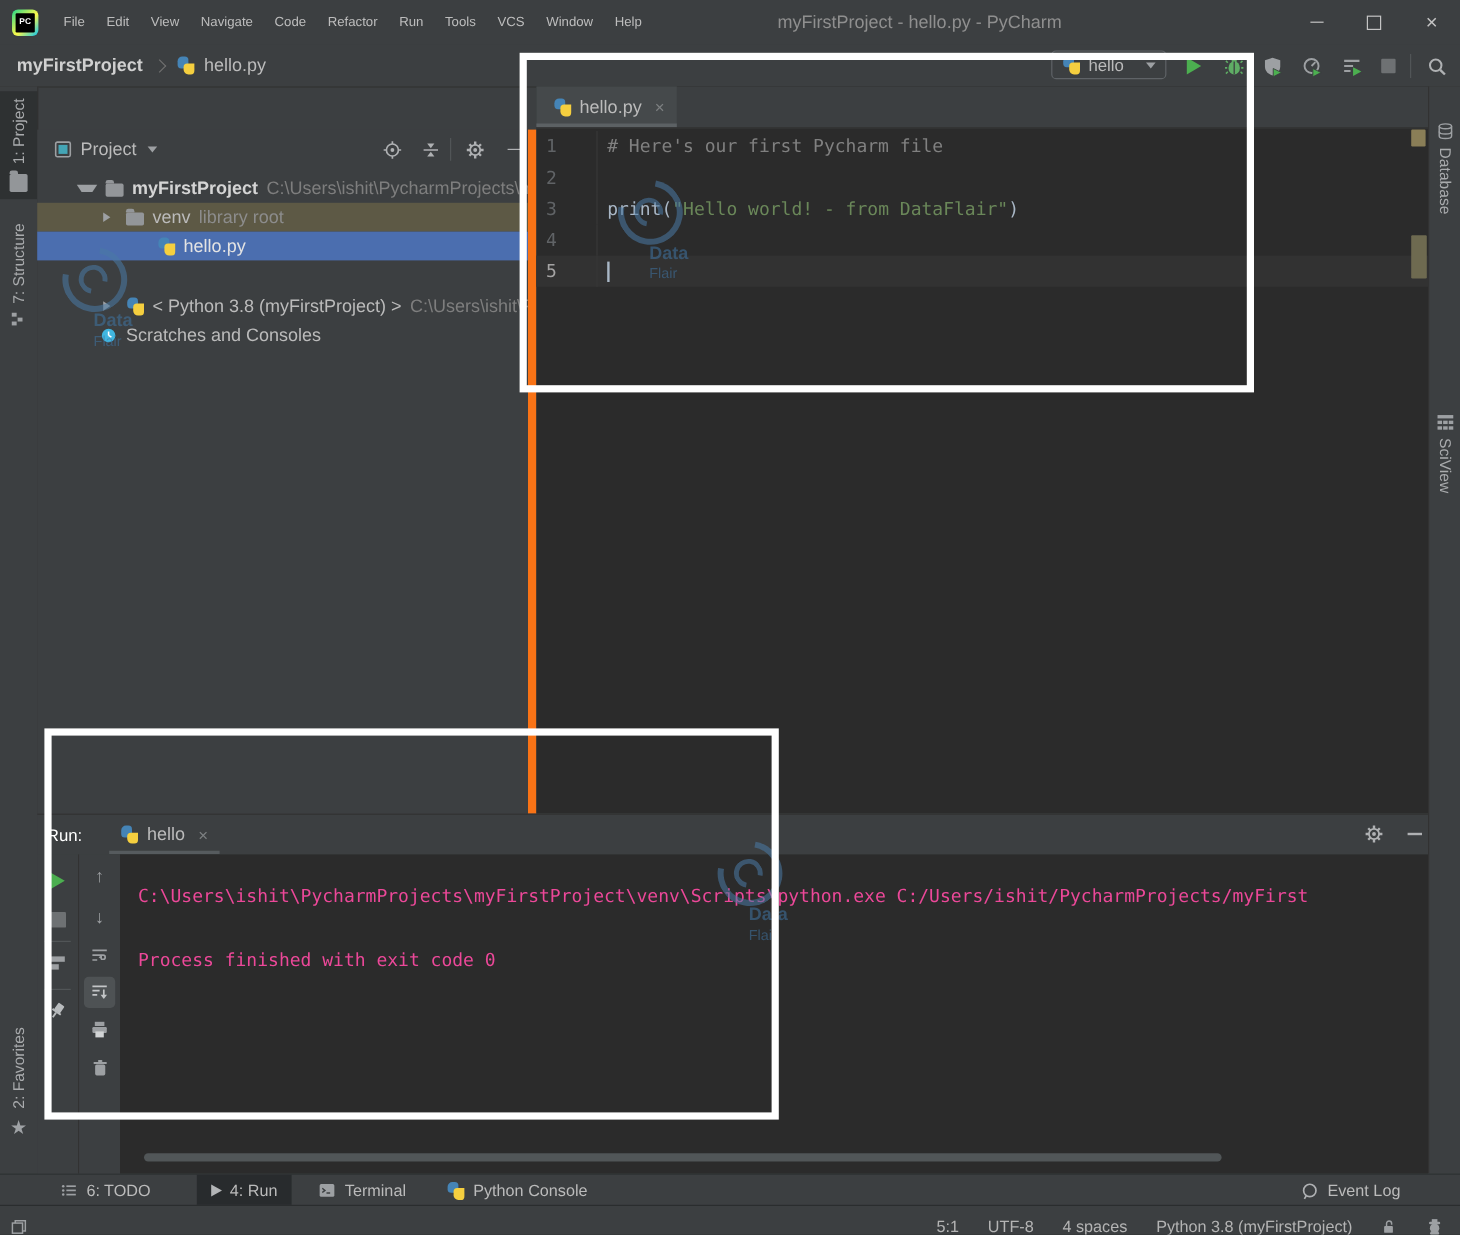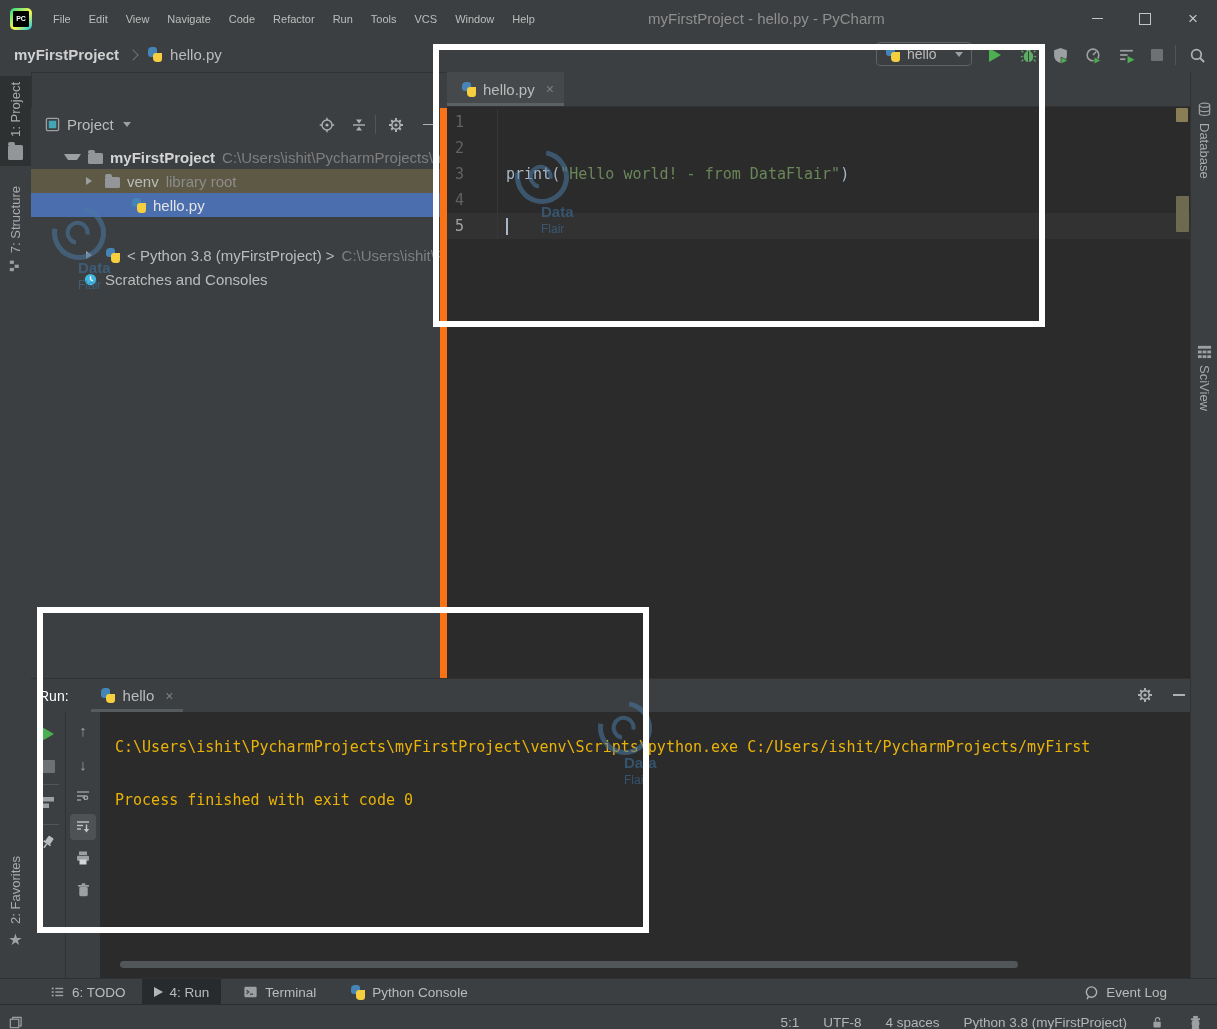--- a/index.html
+++ b/index.html
@@ -96,21 +96,21 @@
   .run-tab{display:flex;align-items:center;gap:7px;padding:0 10px;height:33px;margin-left:22px;
            box-shadow:inset 0 -3px 0 #565b5e;font-size:15px;color:#bbbbbb;}
   .rh-ico{position:absolute;top:7px;width:18px;height:18px;display:flex;align-items:center;justify-content:center;}
   #run-toolbar1{position:absolute;left:0;top:33px;width:35px;height:267px;background:#3c3f41;border-right:1px solid #323232;box-sizing:border-box;}
   #run-toolbar2{position:absolute;left:35px;top:33px;width:34px;height:267px;background:#3c3f41;}
   .rt-ico{position:absolute;width:20px;height:20px;display:flex;align-items:center;justify-content:center;}
   .rt-divider{position:absolute;left:6px;width:22px;height:1px;background:#515557;}
   .sel-box{background:#4e5254;border-radius:4px;}
   #run-output{position:absolute;left:69px;top:33px;width:1090px;height:267px;background:#2b2b2b;overflow:hidden;}
   .out-line{height:26.5px;line-height:26.5px;font-family:"DejaVu Sans Mono",monospace;font-size:15px;
-            color:#eab308;white-space:pre;padding-left:15px;}
+            color:#ec4899;white-space:pre;padding-left:15px;}
   #run-scrollbar{position:absolute;left:89px;top:282px;width:898px;height:7px;background:#515658;border-radius:4px;}
   .arrow-txt{color:#9da0a3;font-size:15px;font-weight:bold;}
 
   
   #bottom-toolbar{left:0;top:978px;width:1217px;height:26px;background:#3c3f41;border-top:1px solid #2f3234;display:flex;align-items:center;}
   .bt-item{display:flex;align-items:center;gap:7px;font-size:13.5px;color:#bbbbbb;padding:0 12px;height:26px;}
   .bt-item.selected{background:#282b2d;}
   .bt-play{width:0;height:0;border-top:5.5px solid transparent;border-bottom:5.5px solid transparent;border-left:9px solid #b3b5b7;}
   #event-log{margin-left:auto;margin-right:38px;}
   #status-bar{left:0;top:1004px;width:1217px;height:25px;background:#3c3f41;border-top:1px solid #2a2d2e;display:flex;align-items:flex-end;}
@@ -352,20 +352,21 @@
     <div id="ed-tabbar">
       <div class="ed-tab">
         <span class="py-icon"></span>
         <span>hello.py</span>
         <span class="tab-close">×</span>
       </div>
     </div>
     <div id="code-area">
       <div class="code-line">
         <span class="gutter-num">1</span>
+        <span class="code-text"><span class="tok-comment"># Here's our first Pycharm file</span></span>
       </div>
       <div class="code-line">
         <span class="gutter-num">2</span>
         <span class="code-text"></span>
       </div>
       <div class="code-line">
         <span class="gutter-num">3</span>
         <span class="code-text"><span class="tok-plain">print</span><span class="tok-plain">(</span><span class="tok-string">"Hello world! - from DataFlair"</span><span class="tok-plain">)</span></span>
       </div>
       <div class="code-line">
@@ -488,21 +489,21 @@
             <circle cx="2.5" cy="4" r="1.2"></circle>
             <rect x="5.5" y="3.2" width="9" height="1.6"></rect>
             <circle cx="2.5" cy="8" r="1.2"></circle>
             <rect x="5.5" y="7.2" width="9" height="1.6"></rect>
             <circle cx="2.5" cy="12" r="1.2"></circle>
             <rect x="5.5" y="11.2" width="9" height="1.6"></rect>
           </g>
         </svg>
       <span>6: TODO</span>
     </div>
-    <div class="bt-item selected" style="margin-left:4px;">
+    <div class="bt-item selected" style="margin-left:26px;">
       <span class="bt-play"></span>
       <span>4: Run</span>
     </div>
     <div class="bt-item" style="margin-left:10px;">
       <svg viewBox="0 0 16 16" width="15" height="14">
           <rect x="1" y="2" width="14" height="12" rx="1.5" fill="#9da0a3"></rect>
           <path d="M3.5 6 l2.5 2 l-2.5 2" stroke="#3c3f41" stroke-width="1.4" fill="none"></path>
           <line x1="7.5" y1="10.5" x2="11" y2="10.5" stroke="#3c3f41" stroke-width="1.4"></line>
         </svg>
       <span>Terminal</span>

